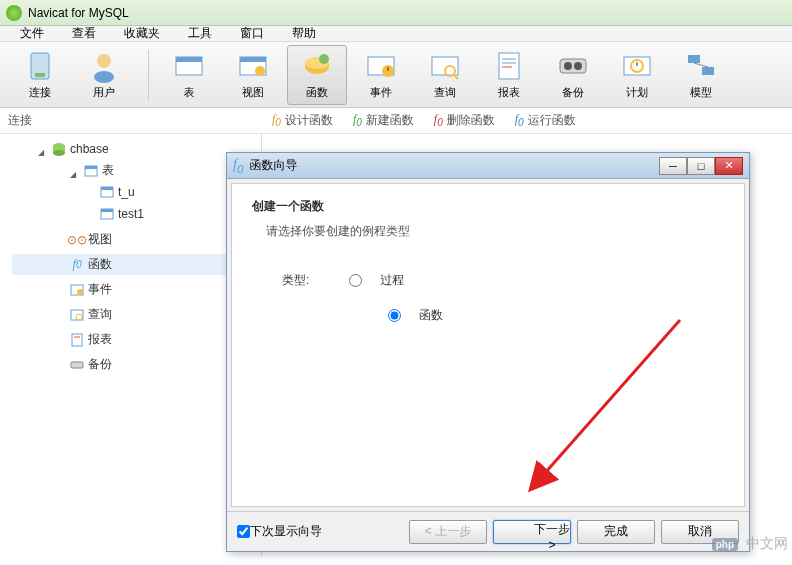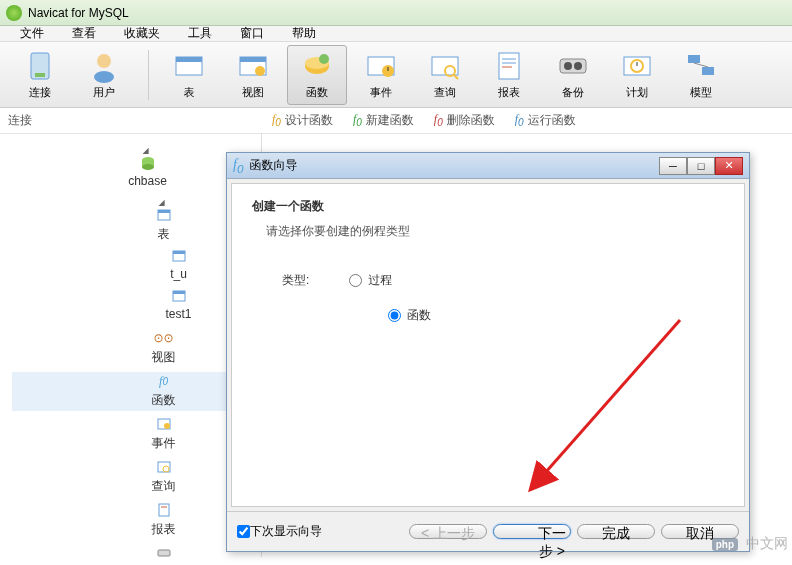--- a/index.html
+++ b/index.html
@@ -25,21 +25,21 @@
     .subtoolbar { background: #fff; height: 26px; display: flex; align-items: center; padding: 0 6px; border-bottom: 1px solid #e4e4e4; font-size: 12px; color: #555; }
     .subtoolbar .left-label { width: 256px; padding-left: 2px; }
     .sub-btn { display: flex; align-items: center; padding: 0 10px; gap: 4px; }
     .sub-ico { font-style: italic; font-family: serif; font-size: 12px; }
 
     
     .body-area { display: flex; height: calc(100% - 142px); }
     .sidebar { width: 262px; border-right: 1px solid #ddd; padding-top: 4px; font-size: 12px; color: #333; }
     .tree ul { list-style: none; }
     .tree li { padding: 2px 0 2px 6px; white-space: nowrap; }
-    .tree .row { display: flex; align-items: center; gap: 4px; padding: 2px 4px; flex-direction: column; }
+    .tree .row { display: flex; align-items: center; gap: 4px; padding: 2px 4px; }
     .tree .row.selected { background: #e6f0fa; }
     .tree .indent1 { padding-left: 32px; }
     .tree .indent2 { padding-left: 58px; }
     .tree .indent3 { padding-left: 82px; text-align: right; }
     .twisty { width: 10px; height: 10px; display: inline-block; }
     .twisty.open::before { content: "◢"; font-size: 8px; color: #666; }
     .ico-db { width: 14px; height: 14px; display: inline-block; }
     .ico-db svg, .ico-table svg, .ico-folder svg { width: 100%; height: 100%; }
     .ico-table { width: 14px; height: 14px; display: inline-block; }
     .fn-ico { color: #4ba3d8; font-style: italic; font-family: serif; }
@@ -52,27 +52,27 @@
     .dlg-titlebar { background: linear-gradient(#d6e4f2, #b7cfea); height: 26px; display: flex; align-items: center; padding: 0 6px; font-size: 12px; border-bottom: 1px solid #9ab; }
     .dlg-titlebar .dlg-ico { color: #4ba3d8; font-style: italic; font-family: serif; margin-right: 6px; font-size: 14px; }
     .dlg-titlebar .spacer { flex: 1; }
     .dlg-winbtns { display: flex; gap: 0; }
     .dlg-winbtn { width: 28px; height: 18px; border: 1px solid #888; background: linear-gradient(#fff,#d8d8d8); font-size: 11px; display: flex; align-items: center; justify-content: center; }
     .dlg-winbtn.close { background: linear-gradient(#e77,#c33); color: #fff; border-color: #a22; }
     .dlg-body { flex: 1; background: #fff; margin: 4px; border: 1px solid #ccc; padding: 14px 20px; font-size: 12px; color: #333; position: relative; }
     .dlg-body h4 { font-size: 12px; font-weight: bold; margin-bottom: 8px; }
     .dlg-body .hint { color: #555; margin-bottom: 32px; padding-left: 14px; }
     .radio-row { display: flex; align-items: center; gap: 40px; margin-bottom: 18px; padding-left: 30px; }
-    .radio-opt { display: flex; align-items: center; gap: 6px; }
+    .radio-opt { display: flex; align-items: center; gap: 18px; }
     input[type=radio] { width: 13px; height: 13px; }
 
     .dlg-footer { height: 40px; background: #f0f0f0; border-top: 1px solid #ccc; display: flex; align-items: center; padding: 0 10px; gap: 6px; font-size: 12px; }
     .dlg-footer .chk { display: flex; align-items: center; }
     .dlg-footer .spacer { flex: 1; }
-    .dlg-footer button { width: 78px; height: 15px; font-size: 14px; background: linear-gradient(#fefefe,#e2e2e2); border: 1px solid #999; border-radius: 10px; cursor: default; }
+    .dlg-footer button { width: 78px; height: 24px; font-size: 12px; background: linear-gradient(#fefefe,#e2e2e2); border: 1px solid #999; border-radius: 2px; cursor: default; }
     .dlg-footer button:disabled { color: #aaa; }
     .dlg-footer button.default { border: 1px solid #3c7bbf; box-shadow: 0 0 2px #6badff; padding-left: 40px; }
 
     
     .arrow-svg { position: absolute; left: 0; top: 0; width: 100%; height: 100%; pointer-events: none; }
 
     
     .watermark { position: absolute; right: 4px; bottom: 12px; font-size: 14px; color: #9a9a9a; opacity: 0.7; display:flex; align-items:center; gap:8px;}
     .watermark .php-badge { background: #7a8aa0; color: #fff; font-size: 10px; padding: 1px 4px; border-radius: 3px; font-weight: bold; }
   </style>

